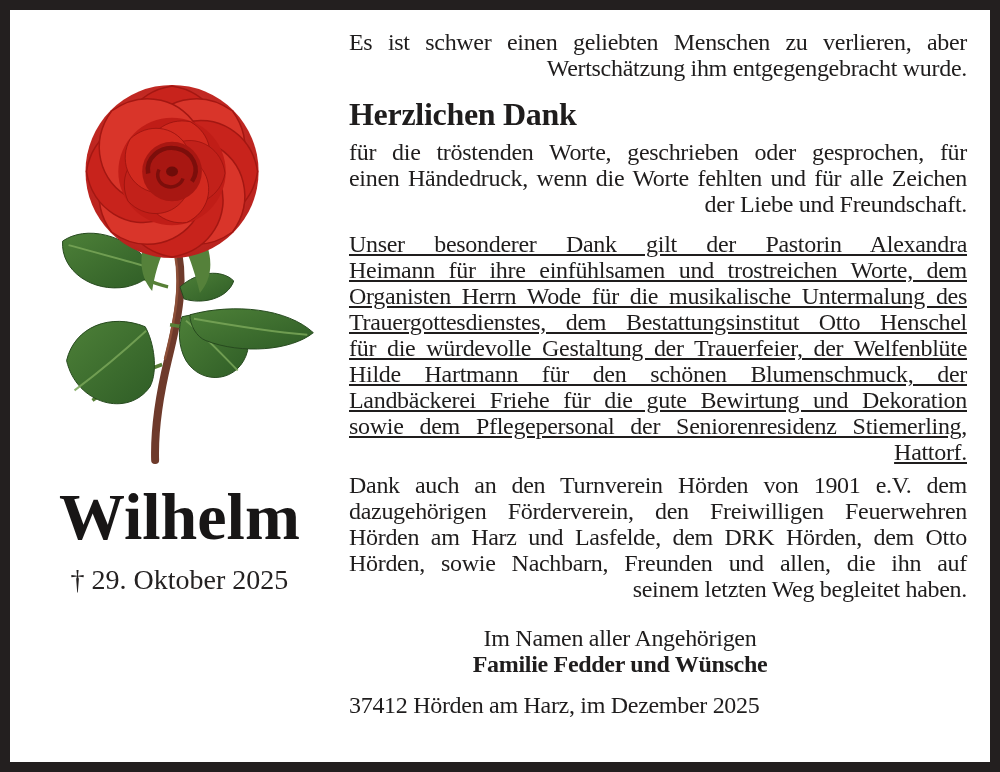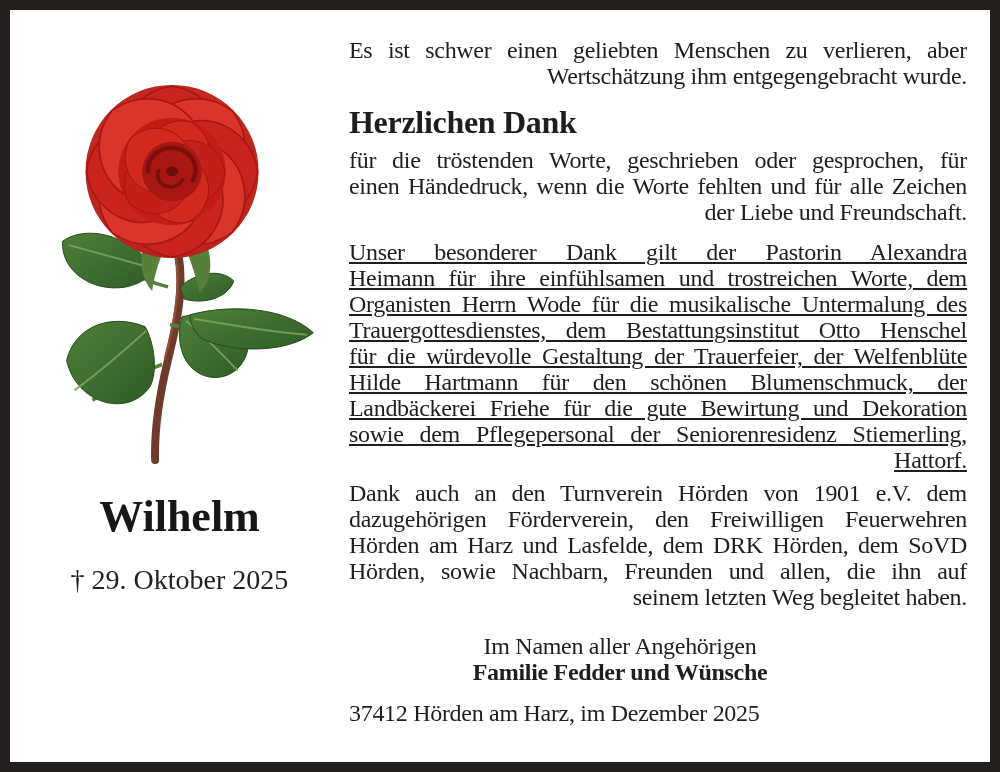--- a/index.html
+++ b/index.html
@@ -21,34 +21,34 @@
     display: flex;
     flex-direction: column;
     align-items: center;
     padding-top: 66px;
   }
   .rose-wrap { width: 300px; height: 388px; }
   .name-block {
     margin-top: 12px;
     text-align: center;
     font-weight: bold;
-    font-size: 44px;
+    font-size: 66px;
     line-height: 82px;
     color: #181616;
   }
   .death-date {
     margin-top: 6px;
     font-size: 28px;
     text-align: center;
     color: #242121;
   }
   .right-col {
     width: 618px;
     flex: 0 0 618px;
-    padding-top: 27px;
+    padding-top: 19px;
     font-size: 24px;
     line-height: 26px;
     letter-spacing: -0.3px;
   }
   .jl { display: block; text-align: justify; text-align-last: justify; }
   .ll { display: block; text-align: right; }
   .para { margin: 0; }
   .heading {
     font-weight: bold;
     margin-top: 20px;
@@ -166,21 +166,21 @@
       <span class="jl">für die würdevolle Gestaltung der Trauerfeier, der Welfenblüte</span>
       <span class="jl">Hilde Hartmann für den schönen Blumenschmuck, der</span>
       <span class="jl">Landbäckerei Friehe für die gute Bewirtung und Dekoration</span>
       <span class="jl">sowie dem Pflegepersonal der Seniorenresidenz Stiemerling,</span>
       <span class="ll">Hattorf.</span>
     </p>
 
     <p class="para p4">
       <span class="jl">Dank auch an den Turnverein Hörden von 1901 e.V. dem</span>
       <span class="jl">dazugehörigen Förderverein, den Freiwilligen Feuerwehren</span>
-      <span class="jl">Hörden am Harz und Lasfelde, dem DRK Hörden, dem SoVD</span>
+      <span class="jl">Hörden am Harz und Lasfelde, dem DRK Hörden, dem Otto</span>
       <span class="jl">Hörden, sowie Nachbarn, Freunden und allen, die ihn auf</span>
       <span class="ll">seinem letzten Weg begleitet haben.</span>
     </p>
 
     <div class="closing">
       <div>Im Namen aller Angehörigen</div>
       <div class="bold">Familie Fedder und Wünsche</div>
     </div>
 
     <div class="place-date">37412 Hörden am Harz, im Dezember 2025</div>

